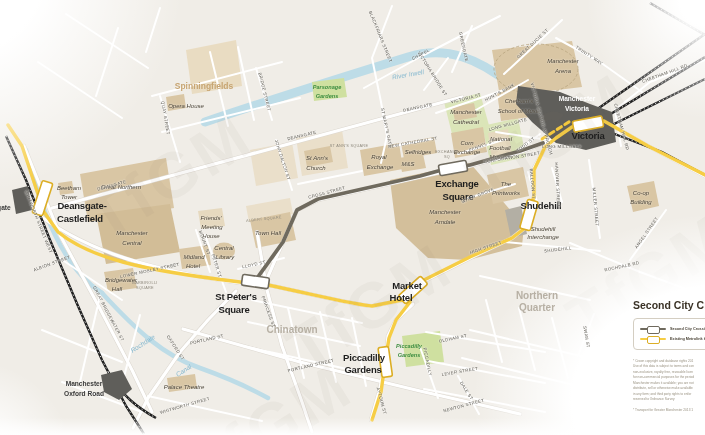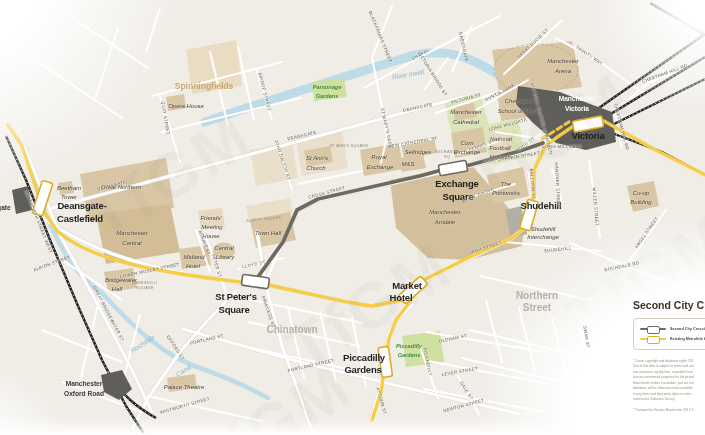--- a/index.html
+++ b/index.html
@@ -308,21 +308,21 @@
       <span class="lbl green" style="left: 327px; top: 88px; --r: 0deg;">Parsonage</span>
       <span class="lbl green" style="left: 327px; top: 97px; --r: 0deg;">Gardens</span>
       <span class="lbl green" style="left: 409px; top: 347px; --r: 0deg;">Piccadilly</span>
       <span class="lbl green" style="left: 409px; top: 356px; --r: 0deg;">Gardens</span>
       <span class="lbl water" style="left: 408px; top: 75px; --r: -10deg;">River Irwell</span>
       <span class="lbl water" style="left: 143px; top: 344px; --r: -33deg;">Rochdale</span>
       <span class="lbl water" style="left: 184px; top: 371px; --r: -33deg;">Canal</span>
       <span class="lbl area" style="left: 204px; top: 86px; --r: 0deg;">Spinningfields</span>
       <span class="lbl district" style="left: 292px; top: 330px; --r: 0deg;">Chinatown</span>
       <span class="lbl district" style="left: 537px; top: 296px; --r: 0deg;">Northern</span>
-      <span class="lbl district" style="left: 537px; top: 308px; --r: 0deg;">Street</span>
+      <span class="lbl district" style="left: 537px; top: 308px; --r: 0deg;">Quarter</span>
       <span class="lbl tiny" style="left: 264px; top: 220px; --r: -6deg;">ALBERT SQUARE</span>
       <span class="lbl tiny" style="left: 145px; top: 284px; --r: 0deg;">BARBIROLLI</span>
       <span class="lbl tiny" style="left: 145px; top: 289px; --r: 0deg;">SQUARE</span>
       <span class="lbl tiny" style="left: 447px; top: 153px; --r: 0deg;">EXCHANGE</span>
       <span class="lbl tiny" style="left: 447px; top: 158px; --r: 0deg;">SQ</span>
       <span class="lbl tiny" style="left: 349px; top: 147px; --r: 0deg;">ST ANN'S SQUARE</span>
       <span class="lbl street" style="left: 112px; top: 186px; --r: -15deg;">DEANSGATE</span>
       <span class="lbl street" style="left: 302px; top: 136px; --r: -13deg;">DEANSGATE</span>
       <span class="lbl street" style="left: 418px; top: 108px; --r: -12deg;">DEANSGATE</span>
       <span class="lbl street" style="left: 150px; top: 271px; --r: -12deg;">LOWER MOSLEY STREET</span>

